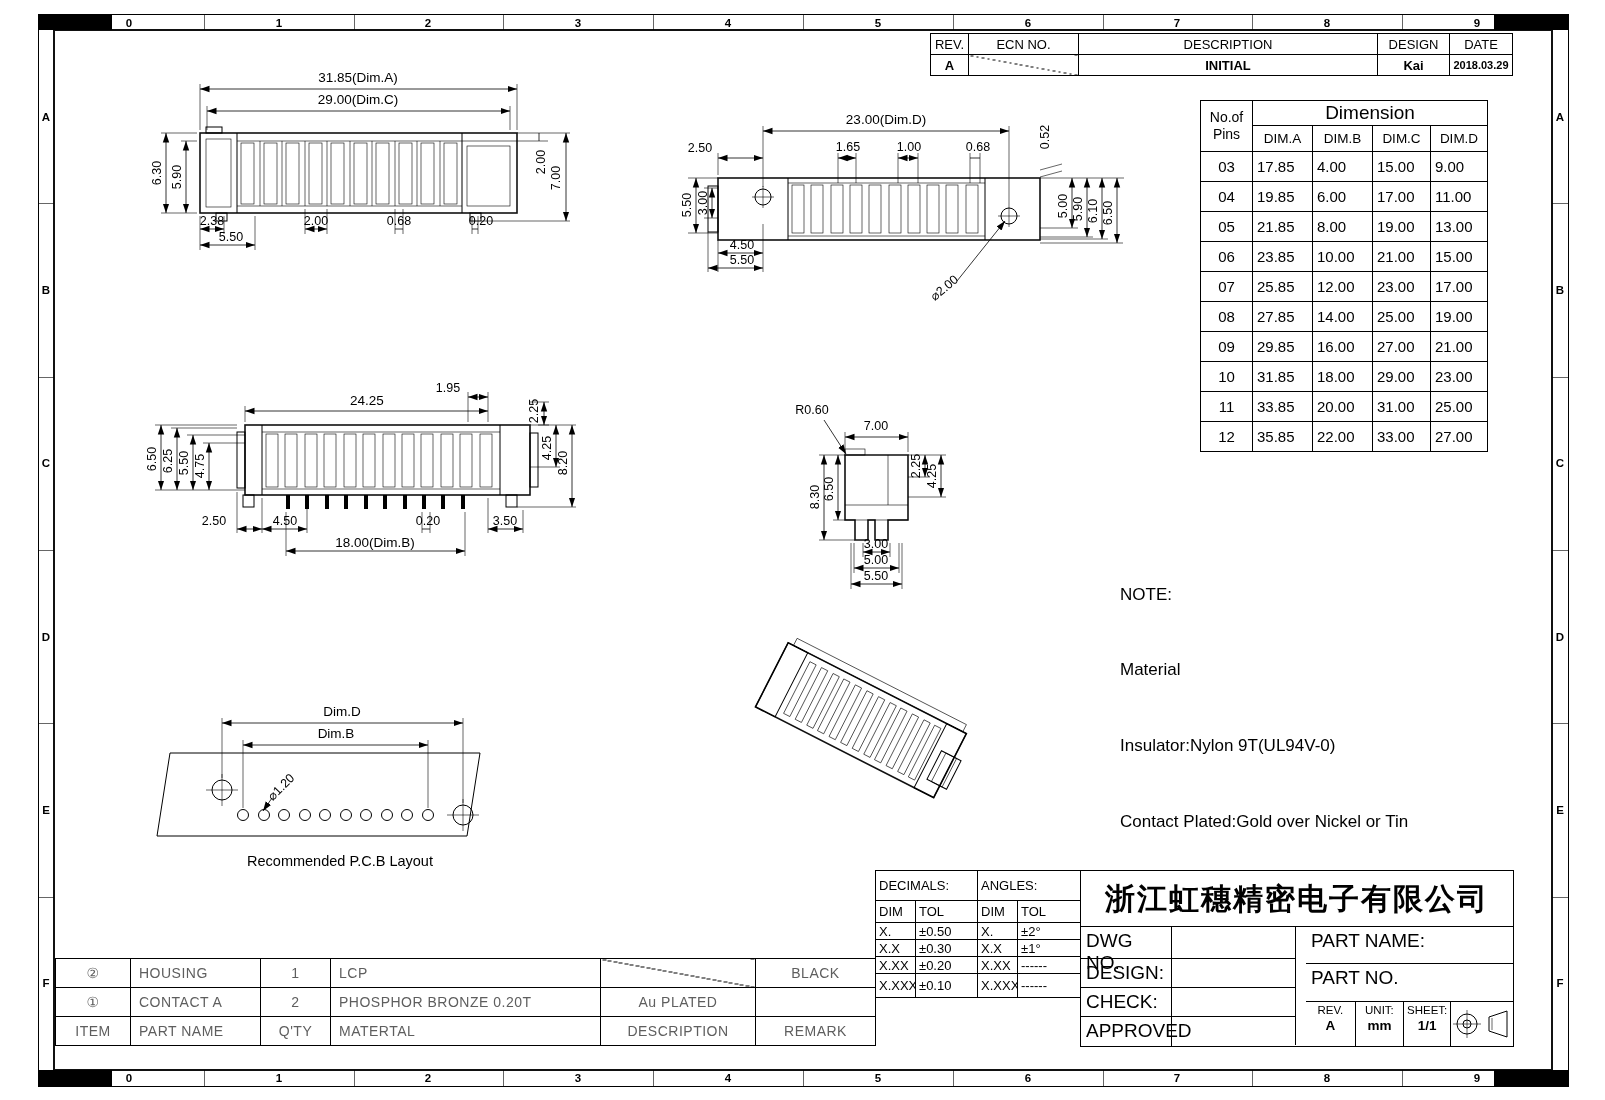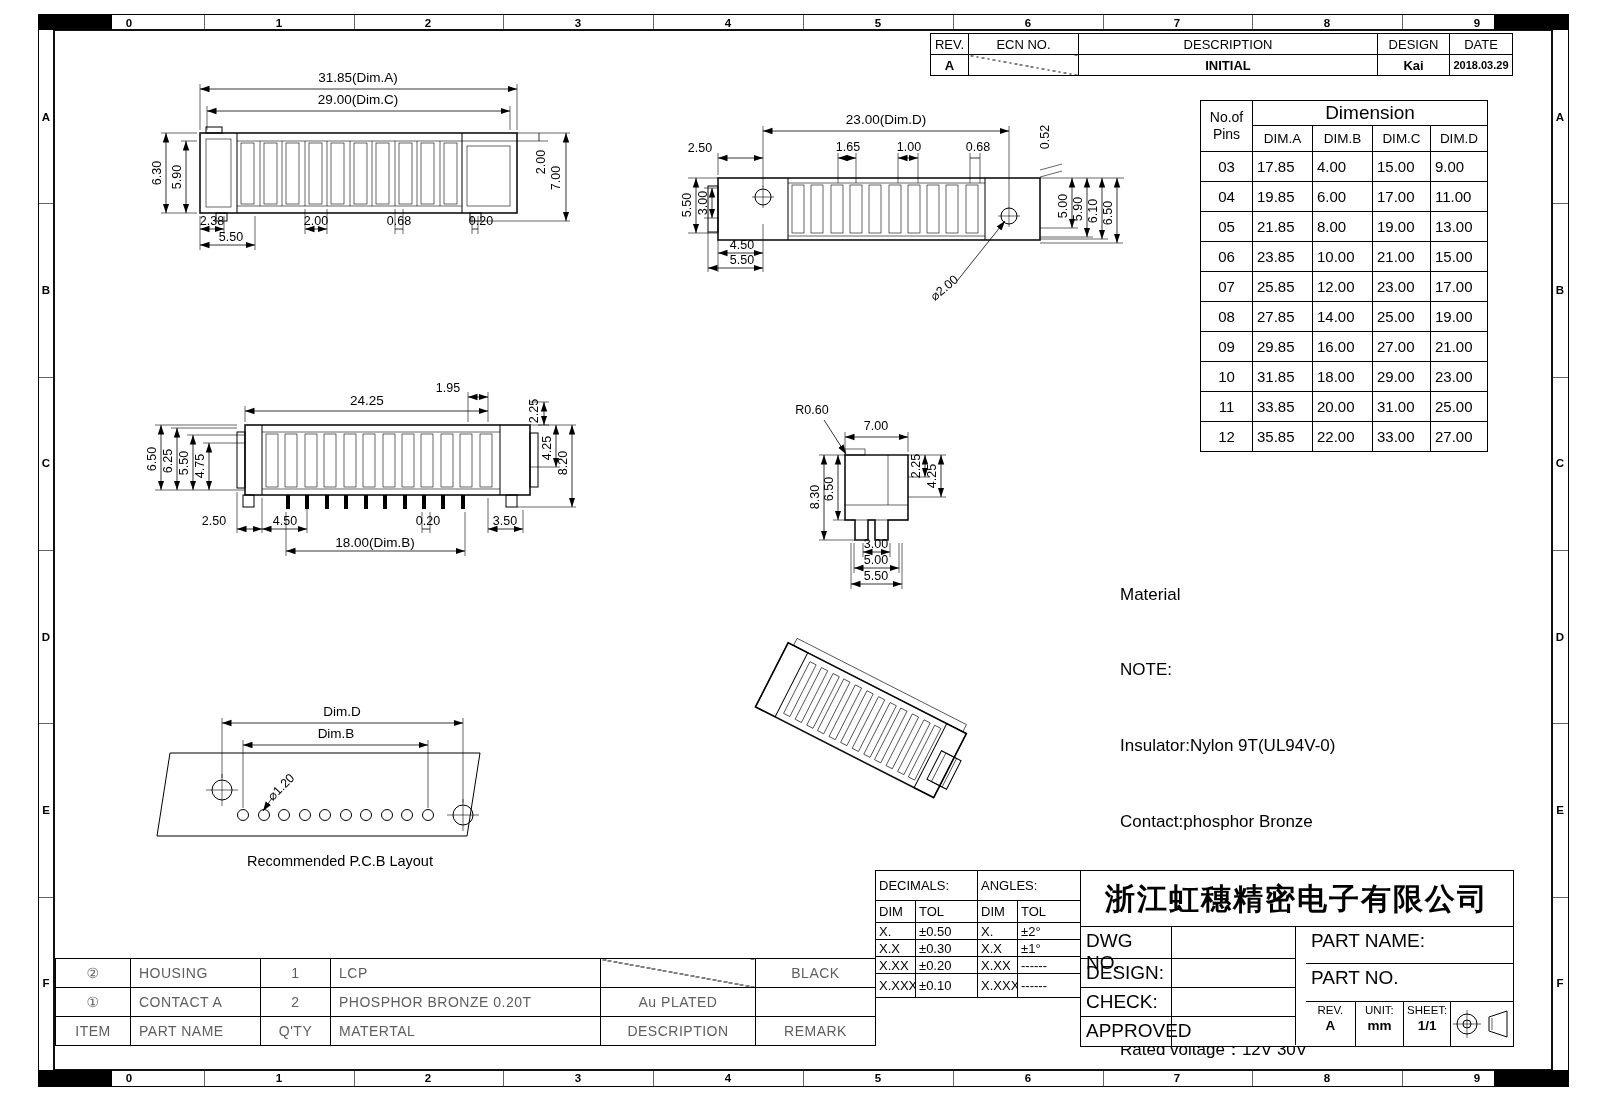--- a/index.html
+++ b/index.html
@@ -616,24 +616,23 @@
           <td class="c">12</td>
           <td>35.85</td>
           <td>22.00</td>
           <td>33.00</td>
           <td>27.00</td>
         </tr>
 </tbody>
     </table>
 
 <div class="note abs" style="left:1120px;top:531px;width:400px">
+  <div>NOTE:</div>
   <div>Material</div>
-  <div>NOTE:</div>
   <div>Insulator:Nylon 9T(UL94V-0)</div>
-  <div>Contact:phosphor Bronze</div>
   <div>Contact Plated:Gold over Nickel or Tin</div>
   <div>Specification</div>
   <div>Rated voltage：12V 30V</div>
   
   
   
   
   
   
 </div>

